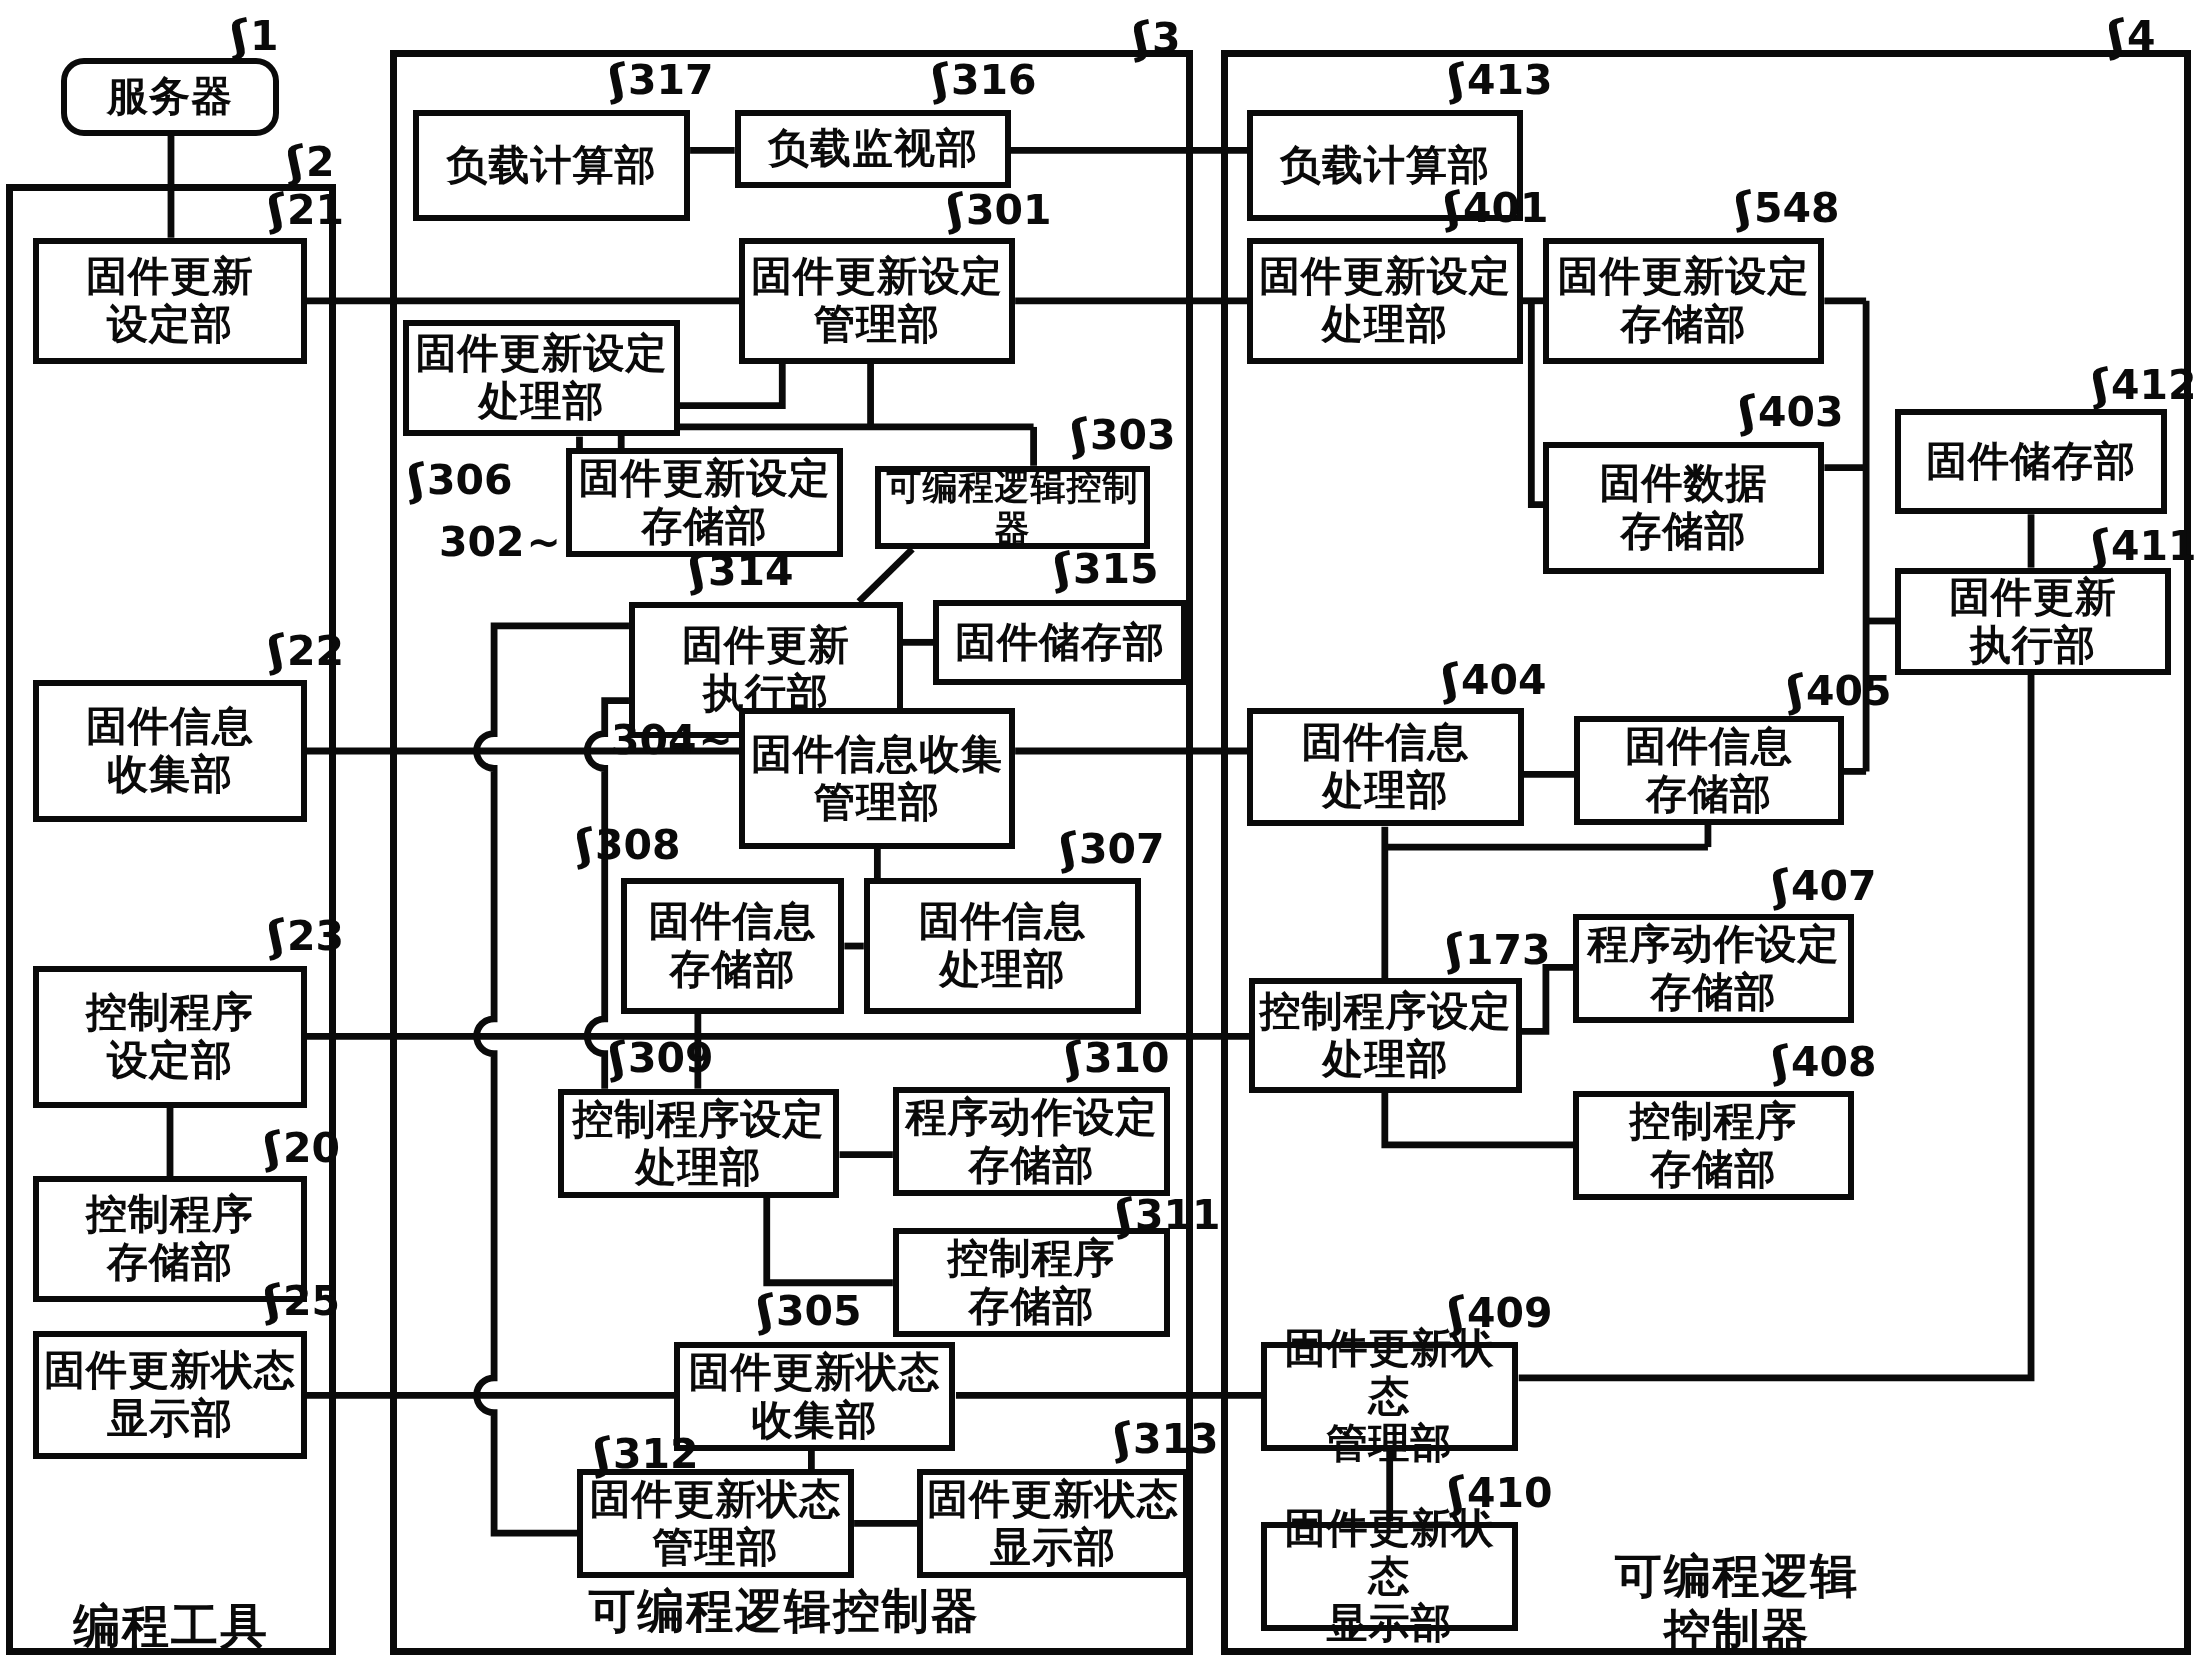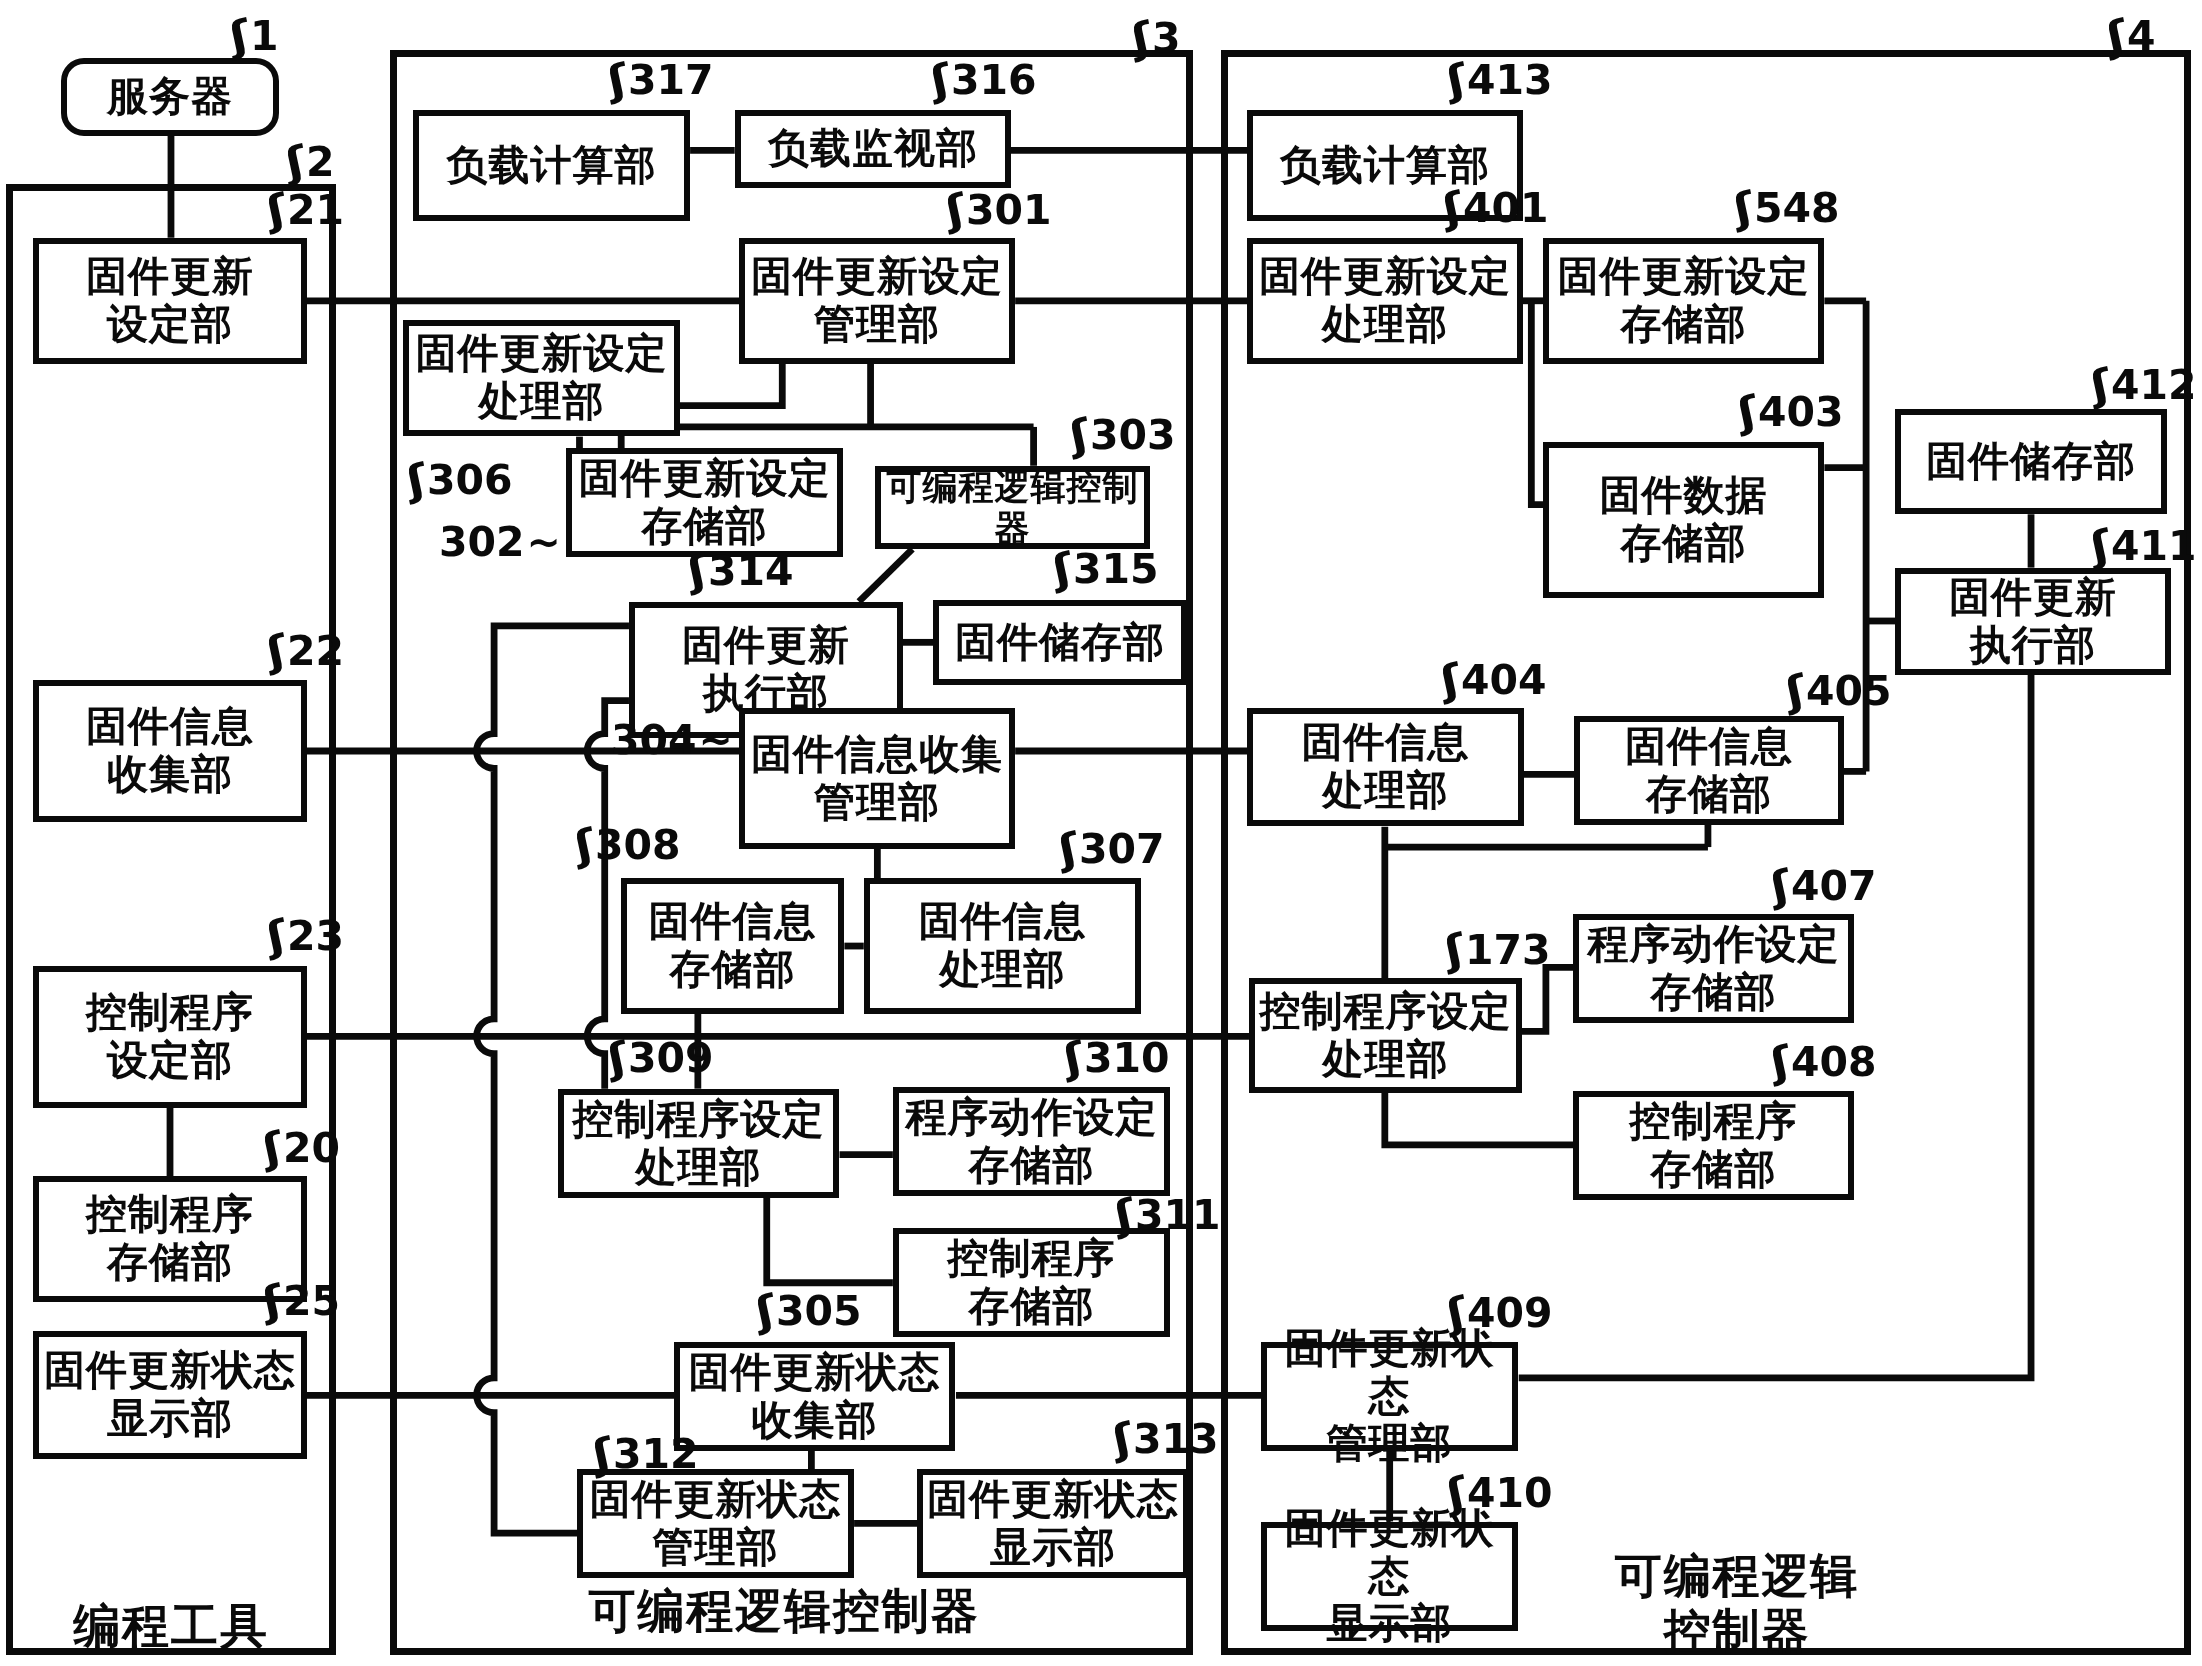--- a/index.html
+++ b/index.html
@@ -138,21 +138,21 @@
 收集部</div>
       <div class="node" style="left: 577px; top: 1469px; width: 277px; height: 109px;">固件更新状态
 管理部</div>
       <div class="node" style="left: 917px; top: 1469px; width: 272px; height: 109px;">固件更新状态
 显示部</div>
       <div class="node" style="left: 1247px; top: 110px; width: 276px; height: 111px;">负载计算部</div>
       <div class="node" style="left: 1247px; top: 238px; width: 276px; height: 126px;">固件更新设定
 处理部</div>
       <div class="node" style="left: 1543px; top: 238px; width: 281px; height: 126px;">固件更新设定
 存储部</div>
-      <div class="node" style="left: 1543px; top: 442px; width: 281px; height: 156px;">固件数据
+      <div class="node" style="left: 1543px; top: 442px; width: 281px; height: 132px;">固件数据
 存储部</div>
       <div class="node" style="left: 1895px; top: 409px; width: 272px; height: 105px;">固件储存部</div>
       <div class="node" style="left: 1895px; top: 568px; width: 276px; height: 107px;">固件更新
 执行部</div>
       <div class="node" style="left: 1247px; top: 708px; width: 277px; height: 118px;">固件信息
 处理部</div>
       <div class="node" style="left: 1574px; top: 716px; width: 270px; height: 109px;">固件信息
 存储部</div>
       <div class="node" style="left: 1249px; top: 978px; width: 273px; height: 115px;">控制程序设定
 处理部</div>

